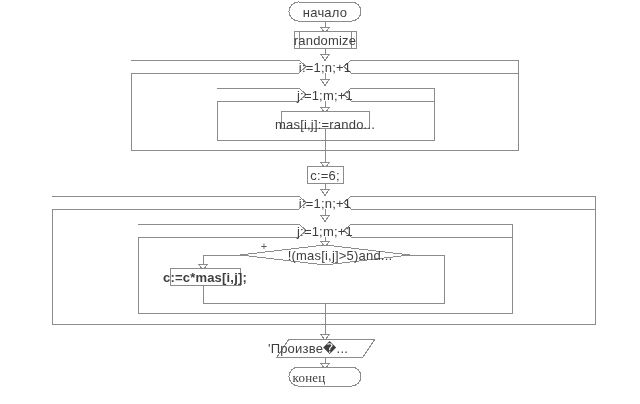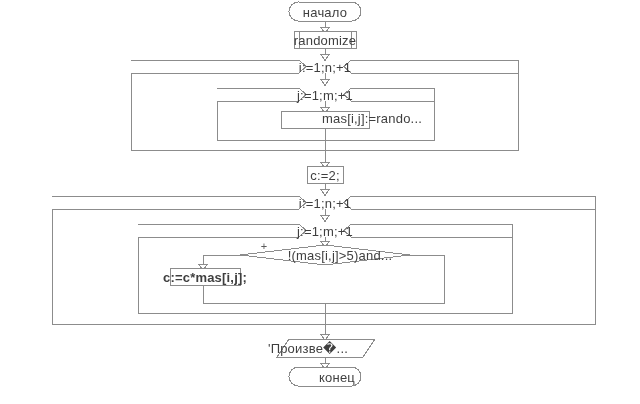--- a/index.html
+++ b/index.html
@@ -110,29 +110,29 @@
 </div>
 
 <div class="lbl" style="left:325px;top:11.5px;">начало</div>
 
 <div class="lbl" style="left:325px;top:39.5px;">randomize</div>
 
 <div class="lbl" style="left:325px;top:66.5px;">i:=1;n;+1</div>
 
 <div class="lbl" style="left:325px;top:94.5px;">j:=1;m;+1</div>
 
-<div class="lbl" style="left:325px;top:118px;margin-left:47px;">mas[i,j]:=rando...</div>
+<div class="lbl" style="left:325px;top:124px;">mas[i,j]:=rando...</div>
 
-<div class="lbl" style="left:325px;top:174.5px;">c:=2;</div>
+<div class="lbl" style="left:325px;top:174.5px;">c:=6;</div>
 
 <div class="lbl" style="left:325px;top:202.5px;">i:=1;n;+1</div>
 
 <div class="lbl" style="left:325px;top:230.5px;">j:=1;m;+1</div>
 
 <div class="lbl" style="left:340px;top:254.5px;">!(mas[i,j]&gt;5)and...</div>
 
 <div class="plus" style="left:264px;top:246px;">+</div>
 
 <div class="lbl" style="left:205px;top:276.5px;font-weight:bold;">c:=c*mas[i,j];</div>
 
 <div class="lbl" style="left:308px;top:348px;">'Произве�...</div>
 
-<div class="lbl" style="left:337px;top:376.5px;">конец</div>
+<div class="lbl" style="left:309px;top:376.5px;font-family:Liberation Serif, serif;">конец</div>
 
 </body></html>

